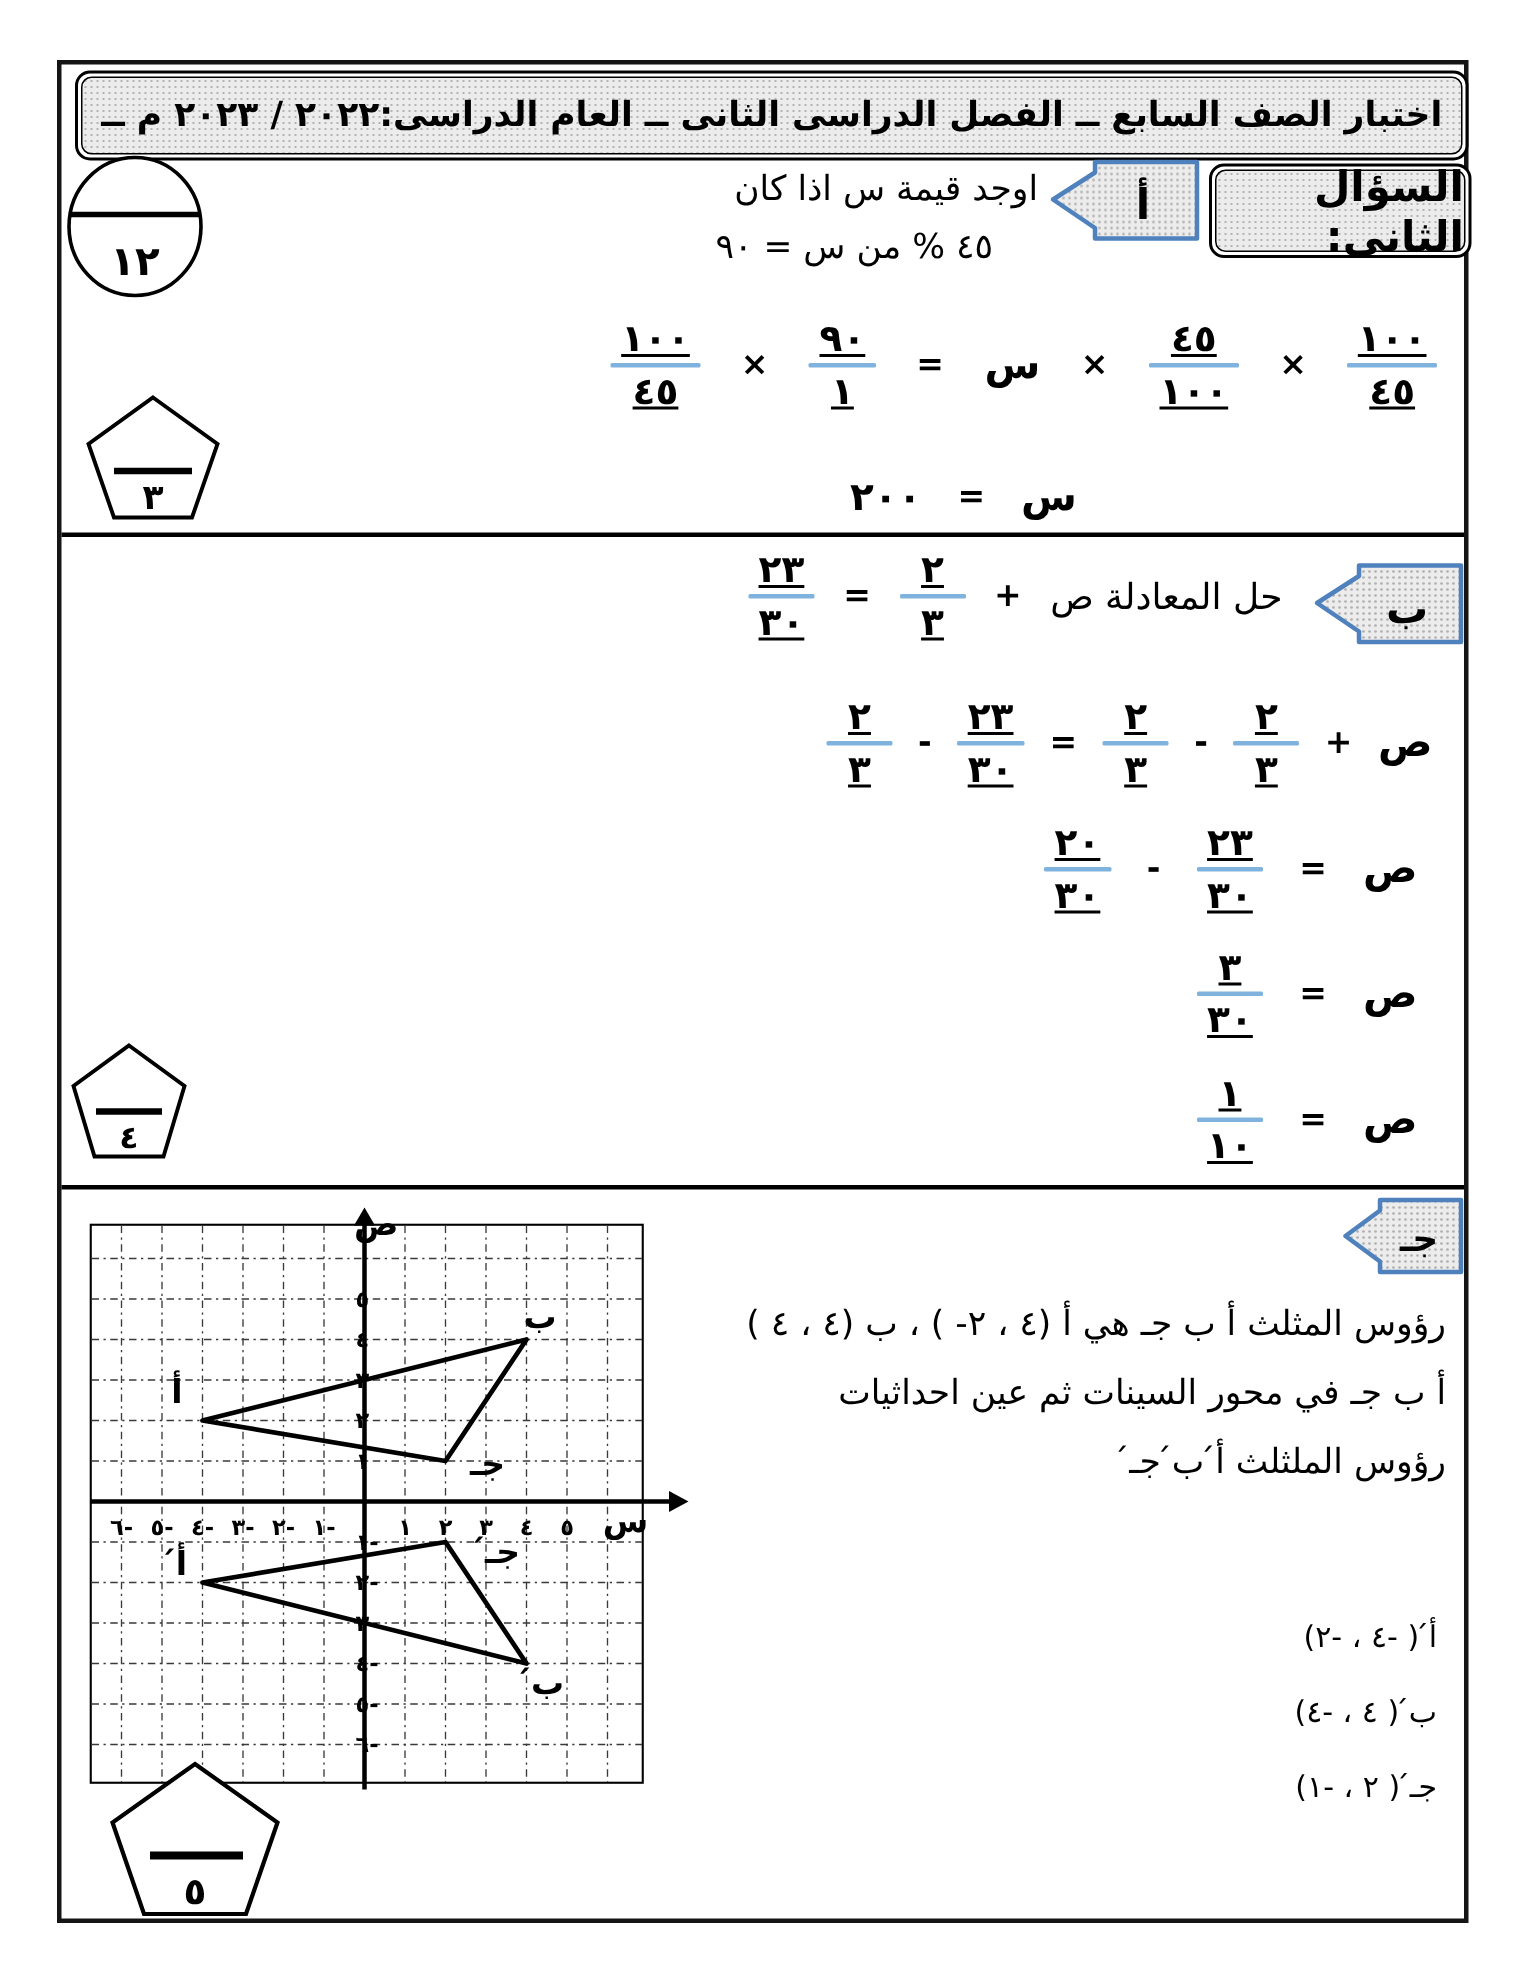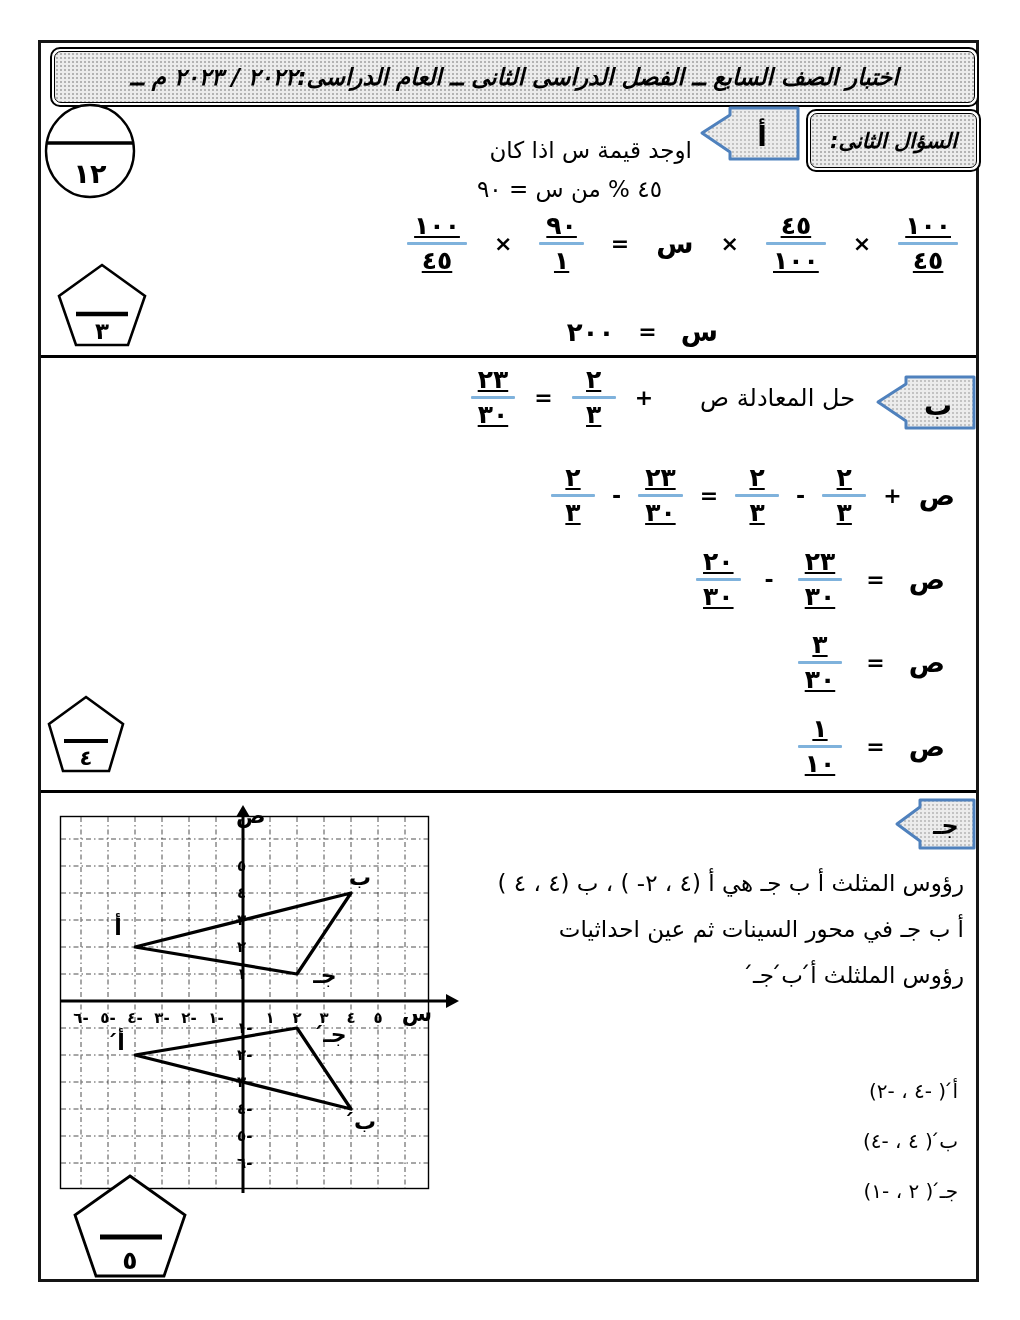--- a/index.html
+++ b/index.html
@@ -2,34 +2,34 @@
 <html lang="ar" dir="rtl"><head>
 <meta charset="utf-8">
 <style>
   html,body{margin:0;padding:0;background:#fff;}
   .page{position:relative;width:1020px;height:1320px;background:#fff;overflow:hidden;
         font-family:"DejaVu Sans",sans-serif;color:#000;direction:rtl;}
   .frame{position:absolute;left:38px;top:40px;width:935px;height:1236px;border:3px solid #151515;}
   .dotbg{background-color:#ececec;background-image:radial-gradient(#b3b3b3 0.9px,transparent 1px);background-size:4px 4px;}
   .dblbox{position:absolute;border:2px solid #000;border-radius:10px;padding:2px;background:#fff;}
   .dblbox .inner{border:1.6px solid #000;border-radius:7px;height:100%;box-sizing:border-box;
-                 display:flex;align-items:center;justify-content:center;font-style:italic;}
+                 display:flex;align-items:center;justify-content:center;}
   .header-box{left:50px;top:47px;width:921px;height:52px;}
   .header-box .inner{font-size:23px;font-weight:700;}
   .title-box{left:806px;top:109px;width:167px;height:55px;}
-  .title-box .inner{font-size:21px;font-weight:700;}
-  .plain{position:absolute;font-size:23px;white-space:nowrap;margin-top:24px;}
+  .title-box .inner{font-size:28px;font-weight:700;}
+  .plain{position:absolute;font-size:23px;white-space:nowrap;}
   .eq{position:absolute;display:flex;align-items:center;gap:19px;direction:rtl;white-space:nowrap;}
   .eq.wide{gap:27px;}
   .frac{display:inline-flex;flex-direction:column;align-items:center;min-width:44px;text-decoration:underline;}
   .fn,.fd{font-size:25px;font-weight:700;line-height:1.12;padding:0 7px;}
   .fb{align-self:stretch;height:3px;background:#7fb2dc;margin:2px 0;border-radius:1px;}
   .op{font-size:22px;font-weight:700;}
   .sym{font-size:27px;font-weight:700;}
-  .txt{font-size:24px;margin-left:28px;}
+  .txt{font-size:24px;}
   .num{font-size:26px;font-weight:700;}
   .hr{position:absolute;left:41px;width:935px;height:3px;background:#000;}
   .para{position:absolute;right:56px;top:860px;width:500px;text-align:right;
         font-size:23px;line-height:46px;}
   .answers{position:absolute;right:62px;top:1066px;text-align:right;font-size:20px;line-height:50px;}
   .answers div{white-space:nowrap;}
   svg text{font-family:"DejaVu Sans",sans-serif;}
   .gridline{stroke:#3a3a3a;stroke-width:0.9;stroke-dasharray:5 3 1.5 3;}
   .axis{stroke:#000;stroke-width:3;}
   .tick{font-size:15px;font-weight:700;}

